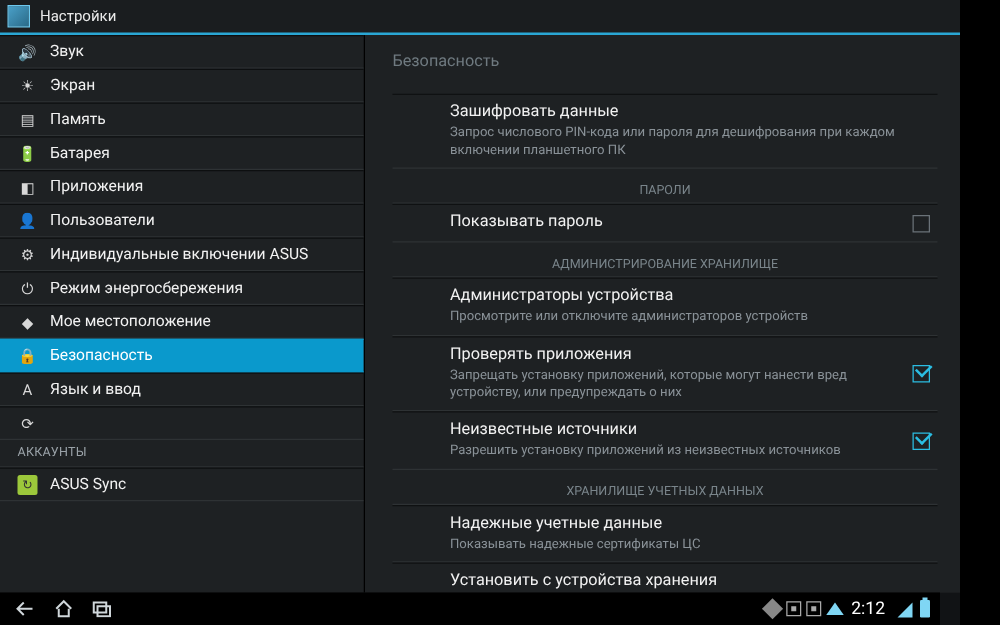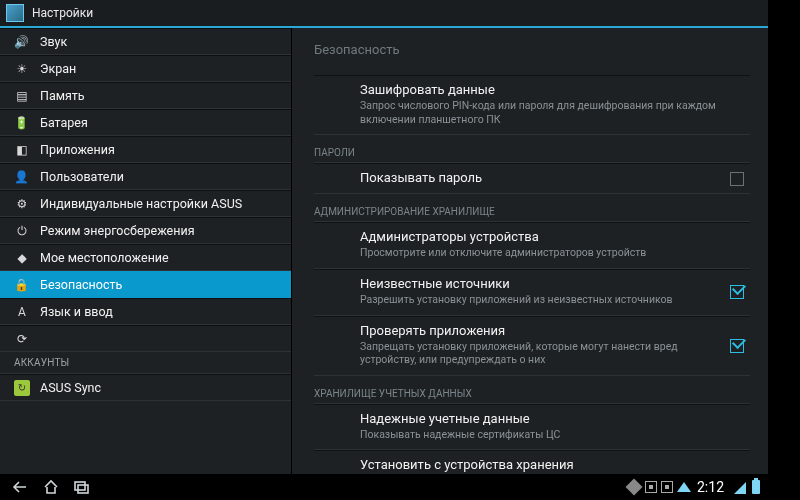--- a/index.html
+++ b/index.html
@@ -82,21 +82,21 @@
     padding: 14px 18px 10px 22px;
     color: #6f7a80;
     font-size: 13px;
   }
   .section-header {
     padding: 10px 18px 4px 22px;
     color: #7a858b;
     font-size: 10px;
     border-bottom: 1px solid #2e3234;
     margin: 2px 18px 0 22px;
-    padding-left: 0; padding-right:0;
+    padding-left: 0; padding-right:0;text-align:center;
   }
   .pref {
     padding: 6px 18px 8px 46px;
     border-bottom: 1px solid #2e3234;
     border-top: 1px solid #0f1112;
     margin: 0 18px 0 22px;
     position: relative;
     cursor: pointer;
   }
   .pref .ptitle { color: #f2f2f2; font-size: 13px; }
@@ -109,21 +109,21 @@
   .pref .chk.checked::after {
     content: ""; position: absolute; left: 2px; top: -2px;
     width: 10px; height: 6px;
     border-left: 2px solid #2bbde2; border-bottom: 2px solid #2bbde2;
     transform: rotate(-45deg);
   }
   .pref-group-top { margin-top: 8px; }
 
   
   .navbar {
-    position: absolute; bottom: 0; left: 0; right: 0;
+    position: absolute; bottom: 0; left: 0; right: 16px;
     height: 26px;
     background: #000;
     display: flex; align-items: center;
     padding: 0 6px;
     color: #cfd6da;
     font-size: 12px;
   }
   .navbtn { width: 30px; height: 20px; display:flex; align-items:center; justify-content:center; cursor:pointer; color:#cfd6da; }
   .navbar .spacer-flex { flex: 1; }
   .clock { color: #ffffff; font-size: 14px; margin: 0 6px 0 4px; }
@@ -178,21 +178,21 @@
       <div class="sidebar-item">
         <span class="icon">◧</span>
         <span class="label">Приложения</span>
       </div>
       <div class="sidebar-item">
         <span class="icon">👤</span>
         <span class="label">Пользователи</span>
       </div>
       <div class="sidebar-item">
         <span class="icon">⚙</span>
-        <span class="label">Индивидуальные настройки ASUS</span>
+        <span class="label">Индивидуальные включении ASUS</span>
       </div>
       <div class="sidebar-item">
         <span class="icon">⏻</span>
         <span class="label">Режим энергосбережения</span>
       </div>
 
 
       <div class="sidebar-item">
         <span class="icon">◆</span>
         <span class="label">Мое местоположение</span>
@@ -233,27 +233,27 @@
 
         <div class="chk"></div>
       </div>
 
       <div class="section-header">АДМИНИСТРИРОВАНИЕ ХРАНИЛИЩЕ</div>
       <div class="pref">
         <div class="ptitle">Администраторы устройства</div>
         <div class="psummary">Просмотрите или отключите администраторов устройств</div>
       </div>
       <div class="pref">
+        <div class="ptitle">Проверять приложения</div>
+        <div class="psummary">Запрещать установку приложений, которые могут нанести вред устройству, или предупреждать о них</div>
+        <div class="chk checked"></div>
+      </div>
+      <div class="pref">
         <div class="ptitle">Неизвестные источники</div>
         <div class="psummary">Разрешить установку приложений из неизвестных источников</div>
-        <div class="chk checked"></div>
-      </div>
-      <div class="pref">
-        <div class="ptitle">Проверять приложения</div>
-        <div class="psummary">Запрещать установку приложений, которые могут нанести вред устройству, или предупреждать о них</div>
         <div class="chk checked"></div>
       </div>
 
       <div class="section-header">ХРАНИЛИЩЕ УЧЕТНЫХ ДАННЫХ</div>
       <div class="pref">
         <div class="ptitle">Надежные учетные данные</div>
         <div class="psummary">Показывать надежные сертификаты ЦС</div>
       </div>
       <div class="pref">
         <div class="ptitle">Установить с устройства хранения</div>

